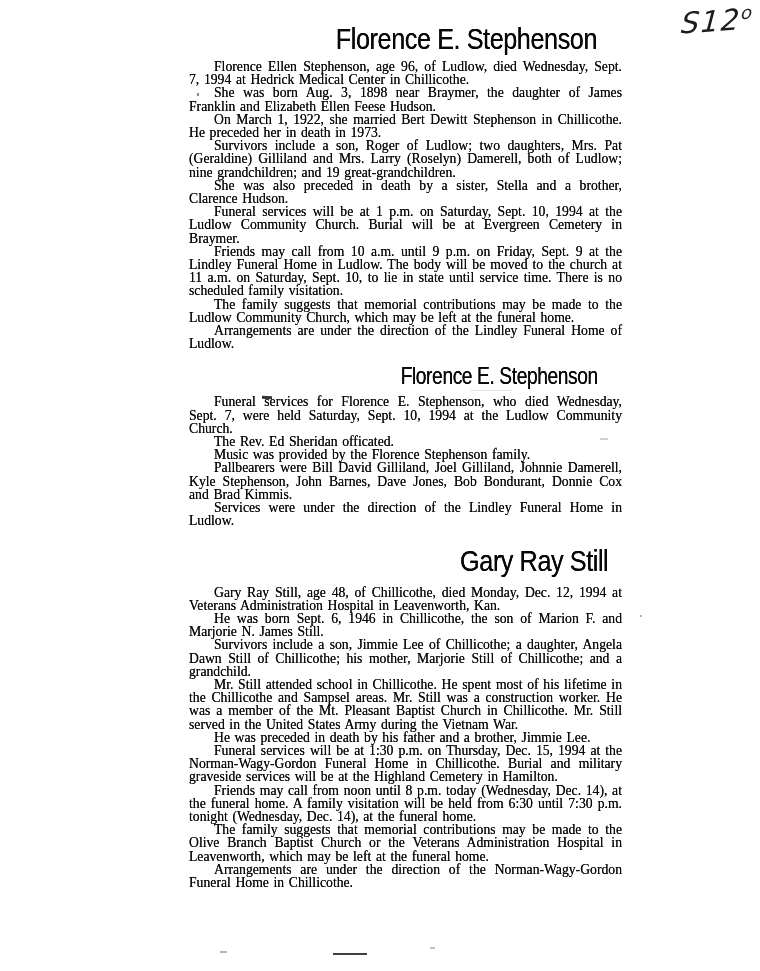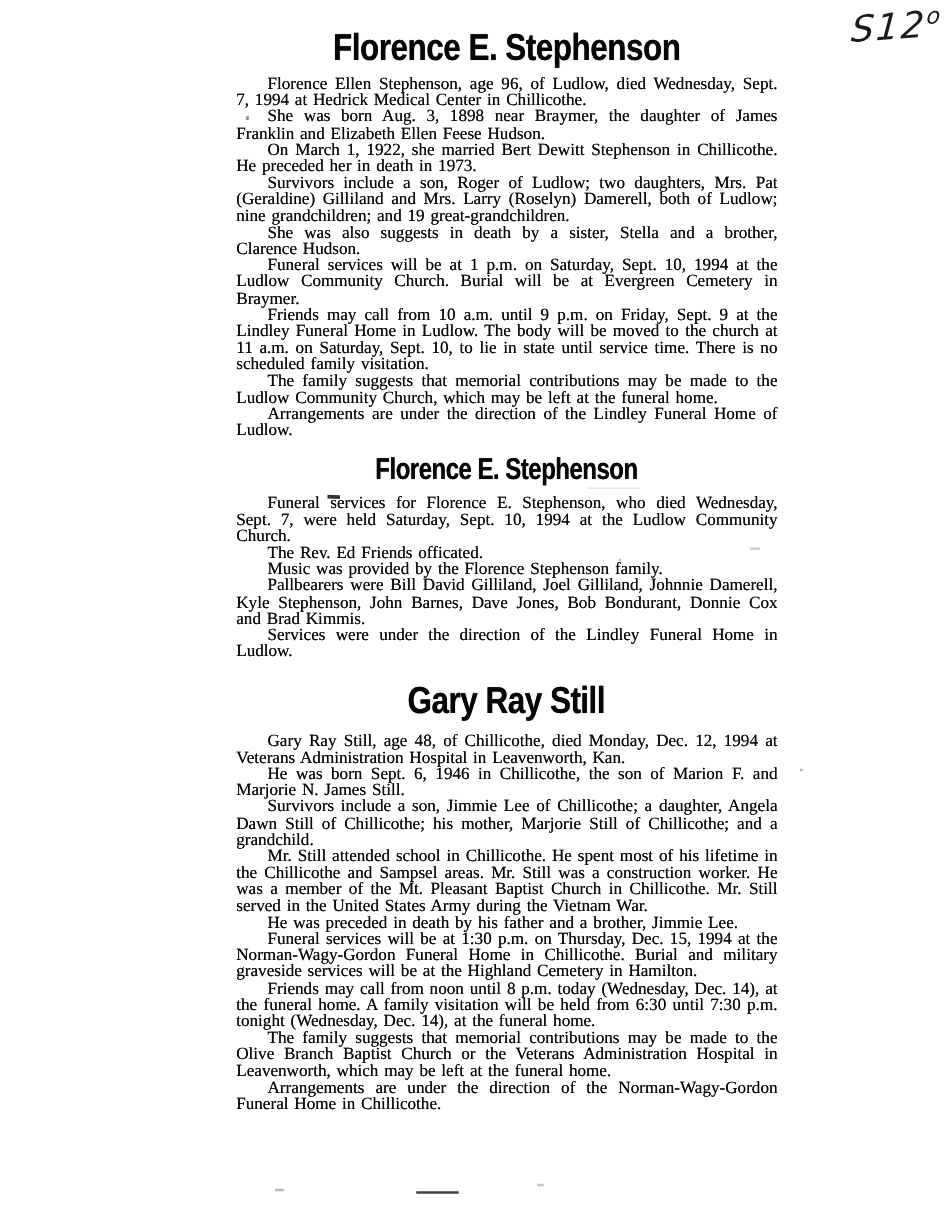--- a/index.html
+++ b/index.html
@@ -22,23 +22,23 @@
     margin: 0;
     text-indent: 25px;
     text-align: justify;
     font-size: 13.7px;
     line-height: 13.2px;
     word-spacing: 1.2px;
     text-shadow: 0 0 0.45px rgba(0,0,0,0.85);
   }
   .obit-title {
     margin: 0;
-    text-align: center;
+    text-align: right;
     font-family: "Liberation Sans", sans-serif;
-    font-weight: bold;
+    font-weight: normal;
     color: #060606;
   }
   .obit-title .tscale {
     display: inline-block;
     transform: scaleX(0.84);
     transform-origin: center;
     white-space: nowrap;
     letter-spacing: -0.5px;
     text-shadow: 0 0 0.6px #000;
   }
@@ -81,30 +81,30 @@
 
   <div class="handwritten"><span>S12</span><span class="hw-sup">o</span></div>
 
   <div class="column">
       <section class="obit obit-1">
         <h2 class="obit-title"><span class="tscale">Florence E. Stephenson</span></h2>
         <p>Florence Ellen Stephenson, age 96, of Ludlow, died Wednesday, Sept. 7, 1994 at Hedrick Medical Center in Chillicothe.</p>
         <p>She was born Aug. 3, 1898 near Braymer, the daughter of James Franklin and Elizabeth Ellen Feese Hudson.</p>
         <p>On March 1, 1922, she married Bert Dewitt Stephenson in Chillicothe. He preceded her in death in 1973.</p>
         <p>Survivors include a son, Roger of Ludlow; two daughters, Mrs. Pat (Geraldine) Gilliland and Mrs. Larry (Roselyn) Damerell, both of Ludlow; nine grandchildren; and 19 great-grandchildren.</p>
-        <p>She was also suggests in death by a sister, Stella and a brother, Clarence Hudson.</p>
+        <p>She was also preceded in death by a sister, Stella and a brother, Clarence Hudson.</p>
         <p>Funeral services will be at 1 p.m. on Saturday, Sept. 10, 1994 at the Ludlow Community Church. Burial will be at Evergreen Cemetery in Braymer.</p>
         <p>Friends may call from 10 a.m. until 9 p.m. on Friday, Sept. 9 at the Lindley Funeral Home in Ludlow. The body will be moved to the church at 11 a.m. on Saturday, Sept. 10, to lie in state until service time. There is no scheduled family visitation.</p>
         <p>The family suggests that memorial contributions may be made to the Ludlow Community Church, which may be left at the funeral home.</p>
         <p>Arrangements are under the direction of the Lindley Funeral Home of Ludlow.</p>
       </section>
       <section class="obit obit-2">
         <h2 class="obit-title"><span class="tscale">Florence E. Stephenson</span></h2>
         <p>Funeral services for Florence E. Stephenson, who died Wednesday, Sept. 7, were held Saturday, Sept. 10, 1994 at the Ludlow Community Church.</p>
-        <p>The Rev. Ed Friends officated.</p>
+        <p>The Rev. Ed Sheridan officated.</p>
         <p>Music was provided by the Florence Stephenson family.</p>
         <p>Pallbearers were Bill David Gilliland, Joel Gilliland, Johnnie Damerell, Kyle Stephenson, John Barnes, Dave Jones, Bob Bondurant, Donnie Cox and Brad Kimmis.</p>
         <p>Services were under the direction of the Lindley Funeral Home in Ludlow.</p>
       </section>
       <section class="obit obit-3">
         <h2 class="obit-title"><span class="tscale">Gary Ray Still</span></h2>
         <p>Gary Ray Still, age 48, of Chillicothe, died Monday, Dec. 12, 1994 at Veterans Administration Hospital in Leavenworth, Kan.</p>
         <p>He was born Sept. 6, 1946 in Chillicothe, the son of Marion F. and Marjorie N. James Still.</p>
         <p>Survivors include a son, Jimmie Lee of Chillicothe; a daughter, Angela Dawn Still of Chillicothe; his mother, Marjorie Still of Chillicothe; and a grandchild.</p>
         <p>Mr. Still attended school in Chillicothe. He spent most of his lifetime in the Chillicothe and Sampsel areas. Mr. Still was a construction worker. He was a member of the Mt. Pleasant Baptist Church in Chillicothe. Mr. Still served in the United States Army during the Vietnam War.</p>

